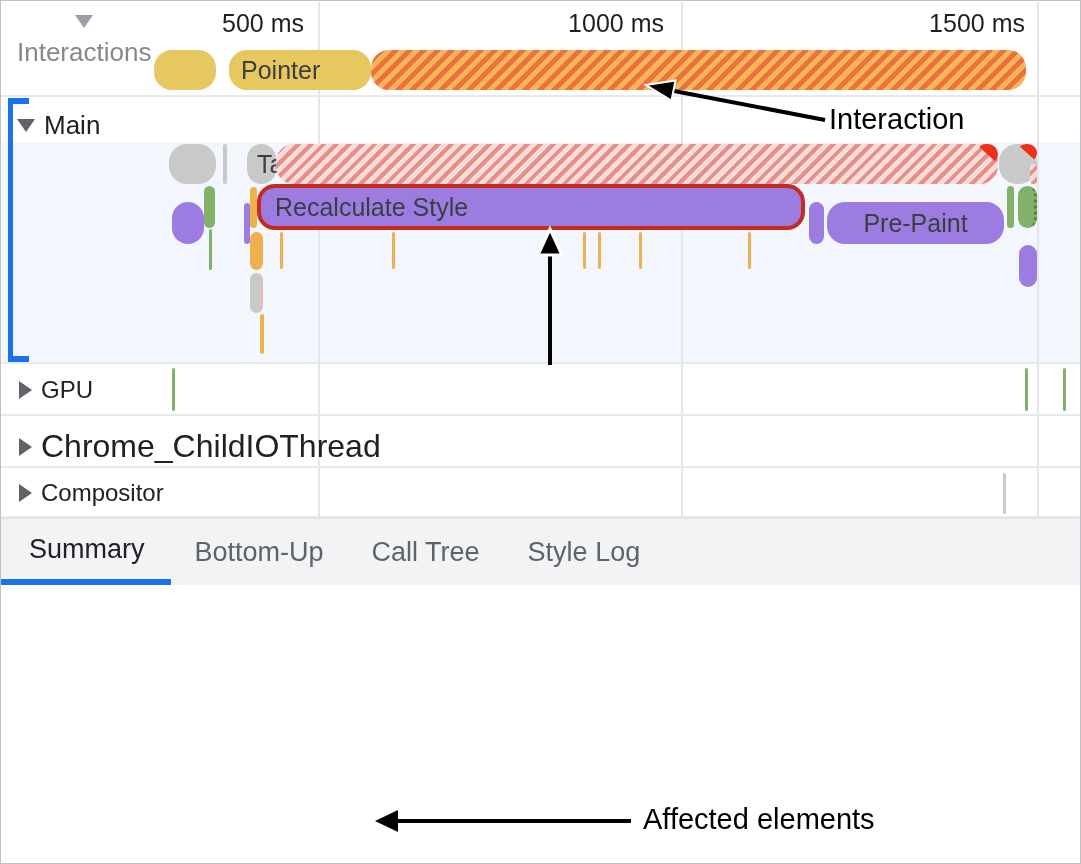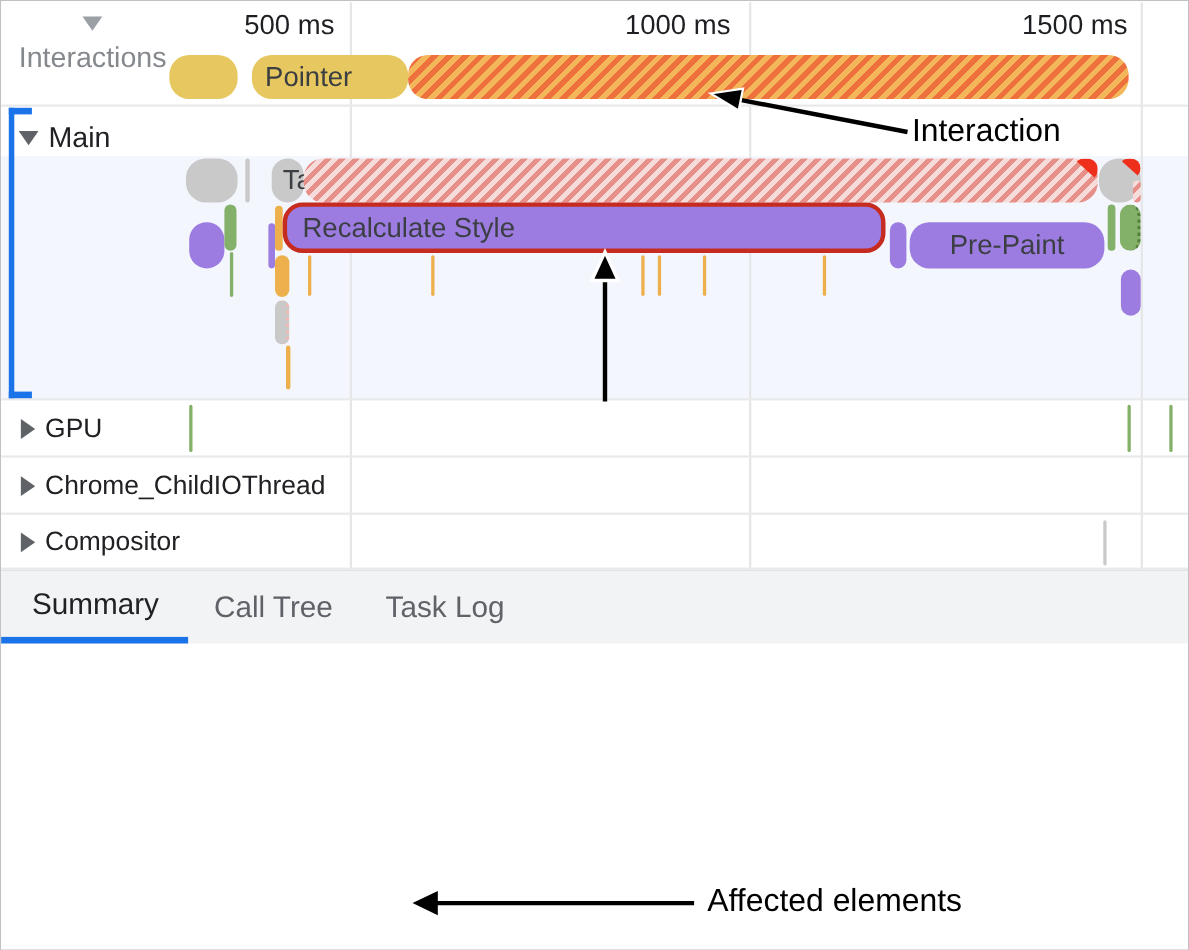--- a/index.html
+++ b/index.html
@@ -74,21 +74,21 @@
         <span>Interactions</span>
       </div>
       <div class="track-header" style="left: 16px; top: 109px; color: rgb(32, 33, 36); font-size: 26px;">
         <span class="tri tri-down" style="border-top-color: rgb(95, 99, 104);"></span>
         <span>Main</span>
       </div>
       <div class="track-header" style="left: 18px; top: 375px; color: rgb(32, 33, 36); font-size: 24px;">
         <span class="tri tri-right" style="border-left-color: rgb(95, 99, 104);"></span>
         <span>GPU</span>
       </div>
-      <div class="track-header" style="left: 18px; top: 427px; color: rgb(32, 33, 36); font-size: 24px;">
+      <div class="track-header" style="left: 18px; top: 427px; color: rgb(32, 33, 36); font-size: 32px;">
         <span class="tri tri-right" style="border-left-color: rgb(95, 99, 104);"></span>
         <span>Chrome_ChildIOThread</span>
       </div>
       <div class="track-header" style="left: 18px; top: 478px; color: rgb(32, 33, 36); font-size: 24px;">
         <span class="tri tri-right" style="border-left-color: rgb(95, 99, 104);"></span>
         <span>Compositor</span>
       </div>
       <div class="seg t-yellow" style="left: 153px; top: 49px; width: 62px; height: 40px;"></div>
       <div class="seg t-yellow" style="left: 228px; top: 49px; width: 142px; height: 40px;">
         <span class="seg-label" style="padding-left: 12px;">Pointer</span>
@@ -129,22 +129,23 @@
       <div class="seg t-gray-dashed" style="left: 249px; top: 272px; width: 13px; height: 40px;"></div>
       <div class="seg t-orange" style="left: 259px; top: 313px; width: 4px; height: 40px;"></div>
       <div class="seg t-green" style="left: 171px; top: 367px; width: 3px; height: 43px;"></div>
       <div class="seg t-green" style="left: 1024px; top: 367px; width: 3px; height: 43px;"></div>
       <div class="seg t-green" style="left: 1062px; top: 367px; width: 3px; height: 43px;"></div>
       <div class="seg t-gray" style="left: 1002px; top: 472px; width: 3px; height: 41px;"></div>
     </div>
 
   <div class="tabstrip" id="tabstrip">
       <div class="tab first active">Summary</div>
+      <div class="tab">Bottom-Up</div>
       <div class="tab">Call Tree</div>
-      <div class="tab">Task Log</div>
+      <div class="tab">Style Log</div>
     </div>
 
   <div class="summary">
     
     
     
     
   </div>
 
   <div class="annot" style="left:828px;top:102px;">Interaction</div>

